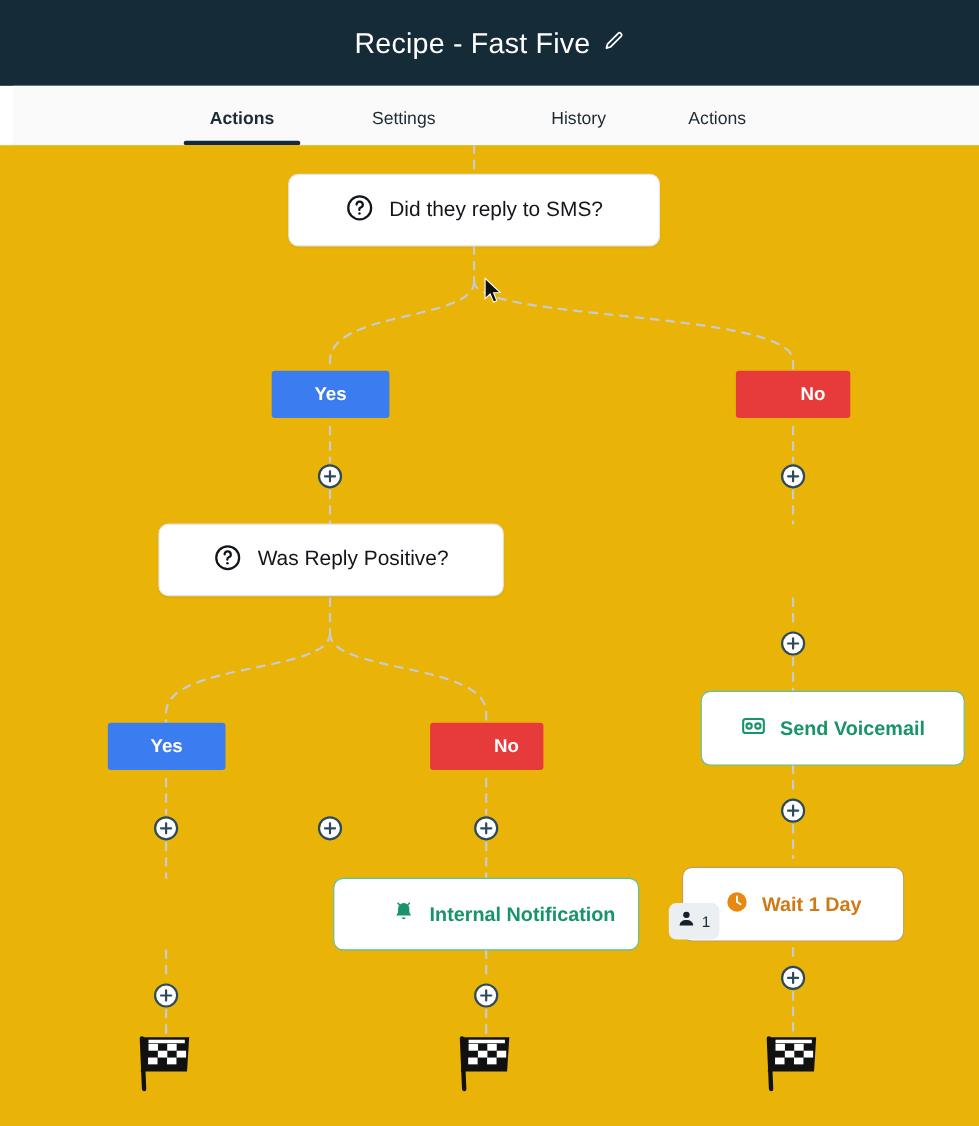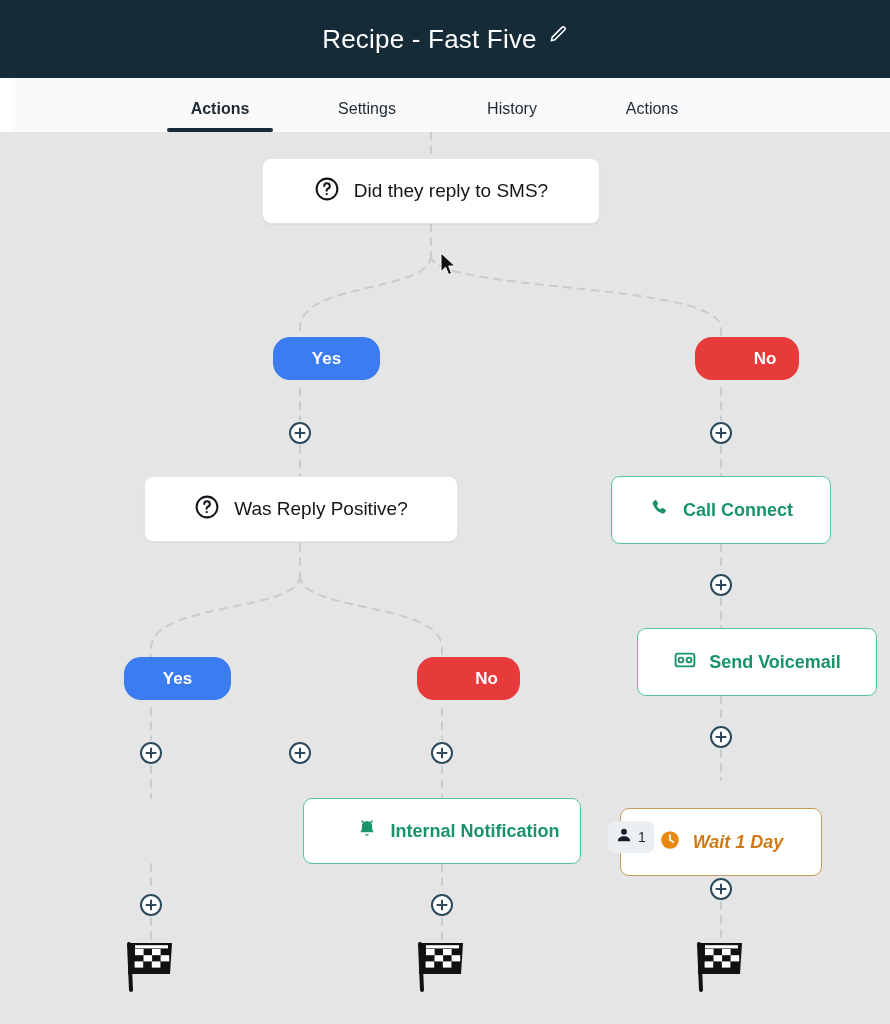--- a/index.html
+++ b/index.html
@@ -11,21 +11,21 @@
     position:relative;
   }
 
   
   .app-header{
     height:78px;
     background:#162b38;
     display:flex;align-items:center;justify-content:center;
     position:relative;
   }
-  .title-wrap{display:flex;align-items:flex-start;gap:11px;}
+  .title-wrap{display:flex;align-items:center;gap:11px;}
   .app-title{
     color:#ffffff;font-size:26px;font-weight:400;letter-spacing:.2px;
   }
   .pencil-icon{display:block;}
 
   
   .tabbar{
     height:54px;background:#fafafa;
     border-bottom:1px solid #e8e8e8;
     display:flex;align-items:flex-end;
@@ -39,45 +39,45 @@
     position:relative;
     text-align:center;
   }
   .tab.active{font-weight:700;}
   .tab.active::after{
     content:"";position:absolute;left:0;right:0;bottom:0;
     height:4px;background:#15293a;border-radius:2px;
   }
   #tab-actions{position:absolute;left:155px;width:106px;}
   #tab-settings{position:absolute;left:300px;width:110px;}
-  #tab-history{position:absolute;left:450px;width:100px;}
+  #tab-history{position:absolute;left:464px;width:100px;}
   #tab-status{position:absolute;left:595px;width:90px;}
 
   
   .canvas{
     position:absolute;left:0;top:132px;width:890px;height:892px;
-    background:#e5e5e5;
+    background:#eab308;
     overflow:hidden;
   }
   .edges{position:absolute;left:0;top:0;width:890px;height:892px;}
 
   .node{position:absolute;box-sizing:border-box;}
 
   
   .decision{
     background:#ffffff;border:1px solid #e3e6e8;border-radius:9px;
     display:flex;align-items:center;justify-content:center;gap:14px;
     box-shadow:0 1px 2px rgba(16,24,40,.05);
   }
   .decision .label{font-size:19px;color:#12161a;}
 
   
   .pill{
-    border-radius:17px;display:flex;align-items:center;justify-content:center;
-    color:#ffffff;font-size:17px;font-weight:600;margin-left:26px;
+    border-radius:3px;display:flex;align-items:center;justify-content:center;
+    color:#ffffff;font-size:17px;font-weight:600;
   }
   .pill.yes{background:#3b7df0;}
   .pill.no{background:#e73a3a;padding-left:36px;}
 
   
   .action{
     background:#ffffff;border:1.5px solid;border-radius:9px;
     display:flex;align-items:center;justify-content:center;gap:12px;
     font-size:18px;font-weight:600;
   }
@@ -206,28 +206,20 @@
     <span>
       <svg width="26" height="26" viewBox="0 0 24 24">
         <circle cx="12" cy="12" r="9.6" fill="none" stroke="#12161a" stroke-width="1.9"></circle>
         <path d="M9.4 9.2a2.6 2.6 0 1 1 3.2 2.6c-.6.2-.9.7-.9 1.4v.5" fill="none" stroke="#12161a" stroke-width="1.9" stroke-linecap="round"></path>
         <circle cx="11.8" cy="16.7" r="1.05" fill="#12161a"></circle>
       </svg>
     </span>
     <span class="label">Was Reply Positive?</span>
   </div>
 
-  <div class="node action green" style="left:611px;top:344px;width:220px;height:68px;">
-    <span>
-      <svg width="22" height="22" viewBox="0 0 24 24">
-        <path d="M6.3 3.6c.7-.5 1.6-.3 2 .5l1.4 2.5c.4.7.2 1.5-.4 2l-1 .8c.8 1.8 2.3 3.3 4.1 4.1l.8-1c.5-.6 1.3-.8 2-.4l2.5 1.4c.8.4 1 1.3.5 2l-1.2 1.6c-.6.8-1.6 1.1-2.5.8C9.8 16.6 6.2 13 4.1 7.3c-.3-.9 0-1.9.8-2.5l1.4-1.2z" fill="#18936c"></path>
-      </svg>
-    </span>
-    <span>Call Connect</span>
-  </div>
 
   <div class="node pill yes" style="left:98px;top:525px;width:107px;height:43px;">
     <span>Yes</span>
   </div>
   <div class="node pill no" style="left:391px;top:525px;width:103px;height:43px;">
     <span>No</span>
   </div>
 
   <div class="plus" style="left:709px;top:441px;">
     <svg width="24" height="24" viewBox="0 0 24 24">
@@ -265,21 +257,21 @@
       <path d="M12 7.4v9.2M7.4 12h9.2" stroke="#2c4a5e" stroke-width="2" stroke-linecap="round"></path>
     </svg>
   </div>
   <div class="plus" style="left:709px;top:593px;">
     <svg width="24" height="24" viewBox="0 0 24 24">
       <circle cx="12" cy="12" r="10" fill="#ffffff" stroke="#2c4a5e" stroke-width="2"></circle>
       <path d="M12 7.4v9.2M7.4 12h9.2" stroke="#2c4a5e" stroke-width="2" stroke-linecap="round"></path>
     </svg>
   </div>
 
-  <div class="node action amber" style="left:620px;top:676px;width:202px;height:68px;font-style:italic;">
+  <div class="node action amber" style="left:620px;top:656px;width:202px;height:68px;">
     <span>
       <svg width="22" height="22" viewBox="0 0 24 24">
         <circle cx="12" cy="12" r="9.6" fill="#e8880f"></circle>
         <path d="M12 6.6V12l3.6 2.2" fill="none" stroke="#ffffff" stroke-width="1.9" stroke-linecap="round"></path>
       </svg>
     </span>
     <span>Wait 1 Day</span>
   </div>
 
   <div class="people-badge" style="left:608px;top:689px;">

